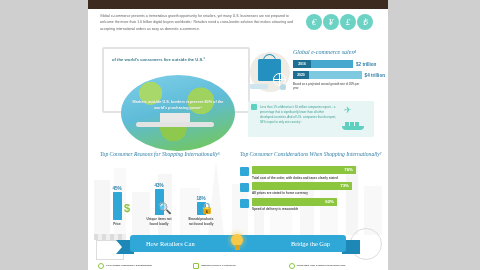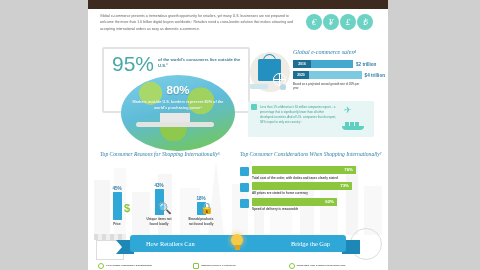--- a/index.html
+++ b/index.html
@@ -310,25 +310,23 @@
 
     <div class="logo">
       <div class="coin">€</div>
       <div class="coin">¥</div>
       <div class="coin">£</div>
       <div class="coin">₺</div>
     </div>
 
     <div class="monitor">
       <div class="stat95">
-        <div class="num">95%</div>
         <div class="cap">of the world's consumers live outside the U.S.²</div>
       </div>
       <div class="globe">
-        <div class="g80">80%</div>
         <div class="gtxt">Markets outside U.S. borders represent 80% of the world's purchasing power³</div>
       </div>
     </div>
     <div class="monitor-neck"></div>
     <div class="monitor-base"></div>
 
     <div class="bagicon">
       <div class="disc"></div>
       <div class="handle"></div>
       <div class="bag">

